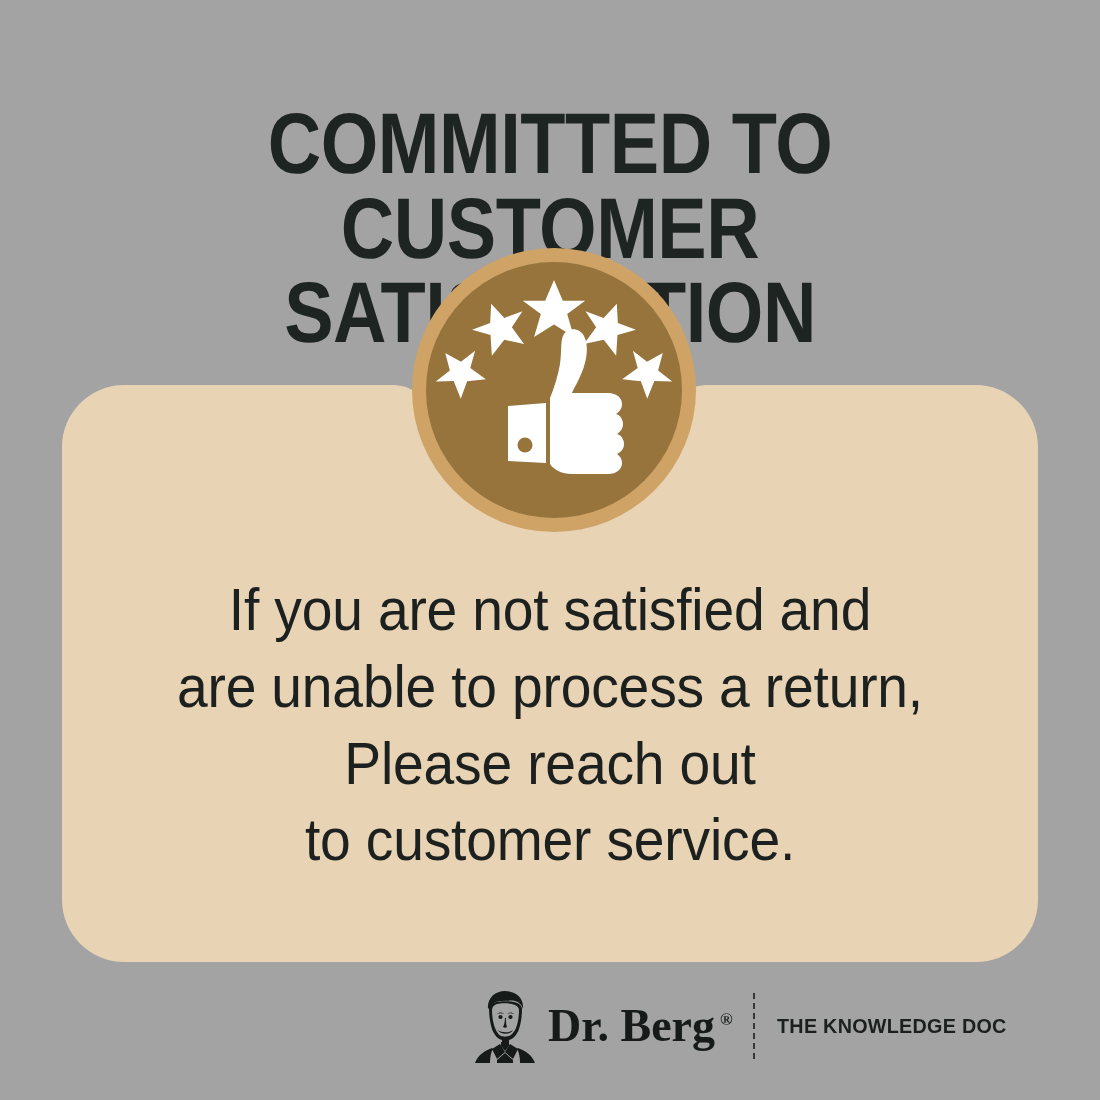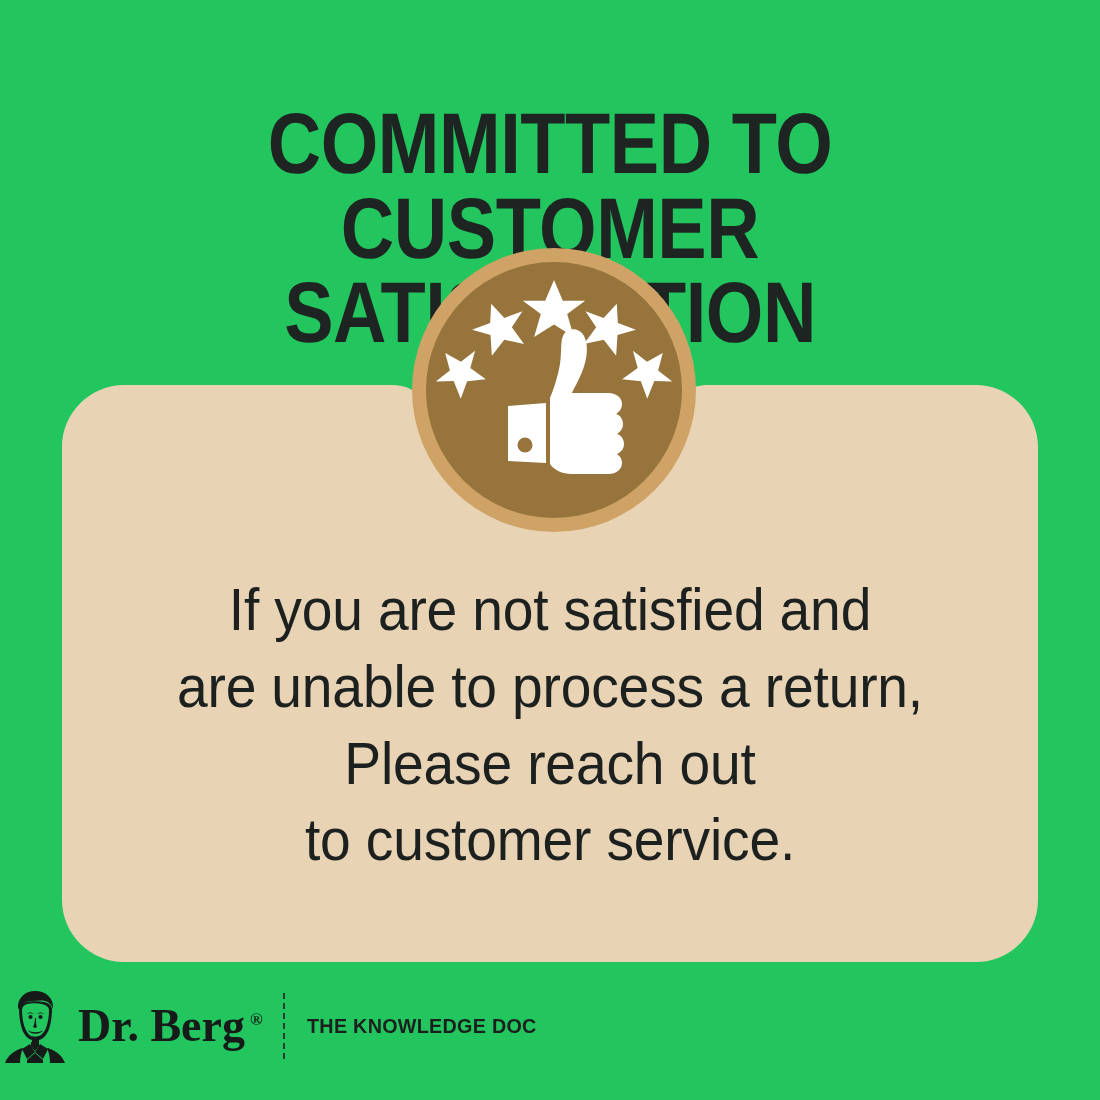--- a/index.html
+++ b/index.html
@@ -5,21 +5,21 @@
   html, body {
     margin: 0;
     padding: 0;
     background: #ffffff;
   }
   #poster {
     position: relative;
     width: 1100px;
     height: 1100px;
     overflow: hidden;
-    background: #22c55e;
+    background: #a3a3a3;
     font-family: "Liberation Sans", sans-serif;
   }
 
   
   .headline {
     position: absolute;
     top: 46px;
     left: 0;
     width: 1100px;
     text-align: center;
@@ -76,22 +76,23 @@
 
   
   .logo-lockup {
     position: absolute;
     left: 0;
     top: 986px;
     width: 1003px;
     height: 80px;
     display: flex;
     align-items: center;
-    justify-content: flex-start;
+    justify-content: flex-end;
     gap: 0px;
+    padding-left: 18px;
   }
   .logo-portrait { display: block; width: 70px; height: 74px; flex: 0 0 auto; }
   .logo-wordmark {
     font-family: "Liberation Serif", serif;
     font-weight: bold;
     font-size: 46px;
     color: #161b19;
     line-height: 1;
     margin-left: 8px;
     white-space: nowrap;

